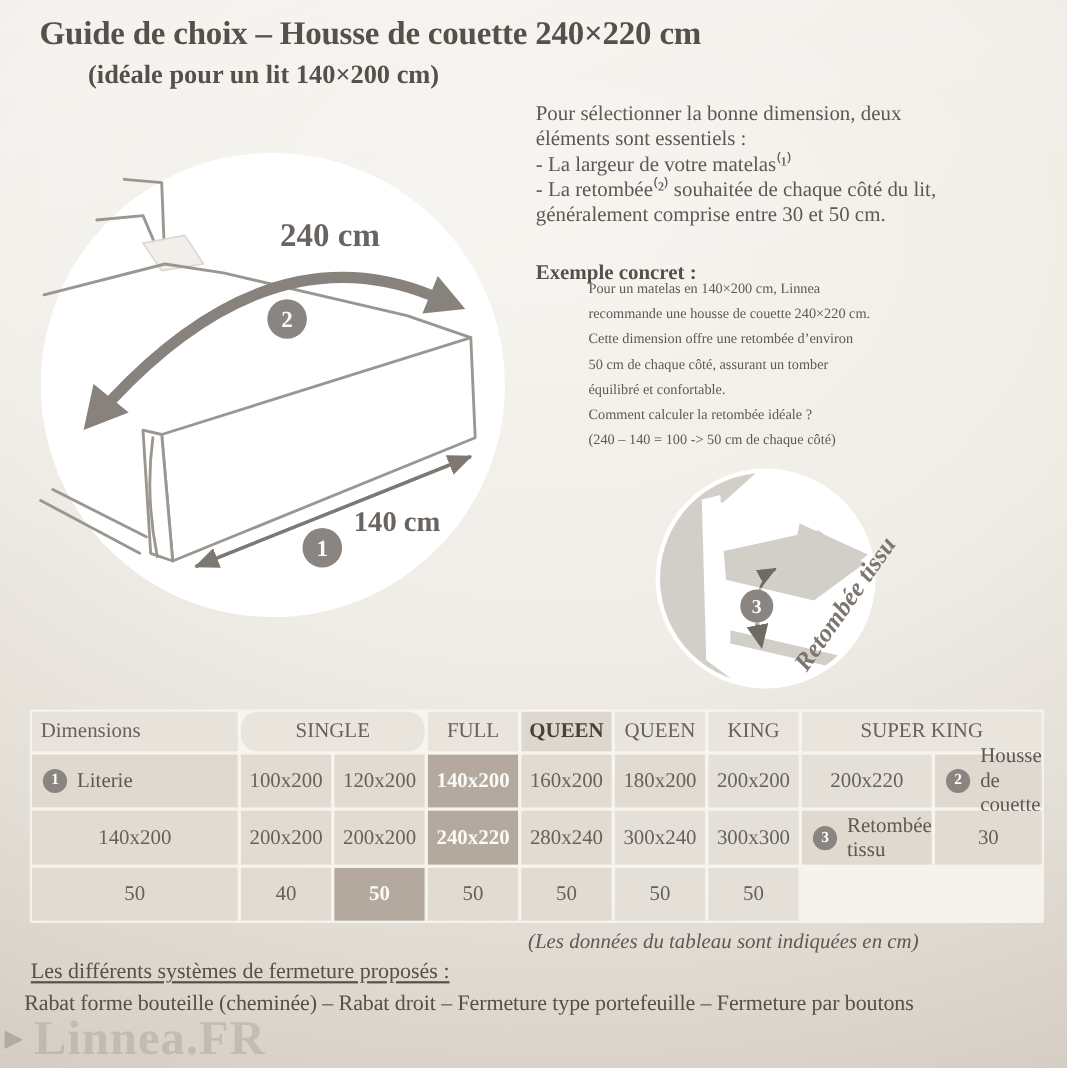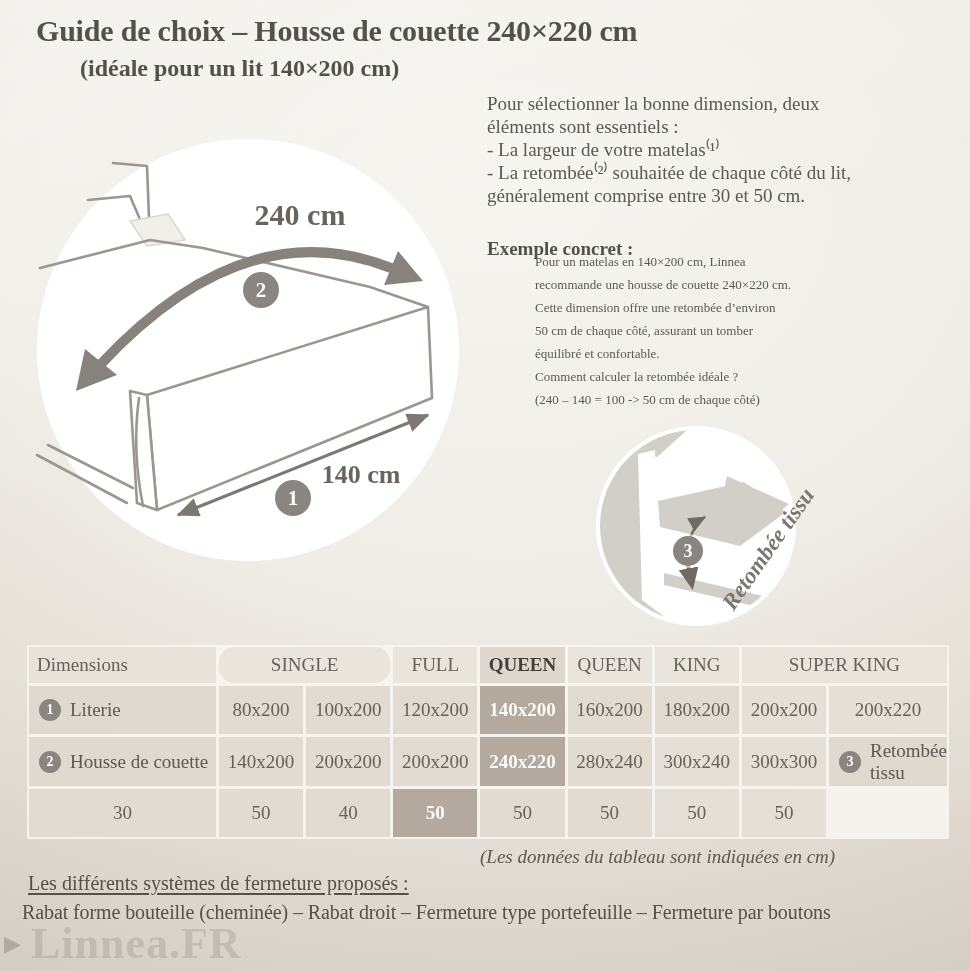--- a/index.html
+++ b/index.html
@@ -148,21 +148,20 @@
       <div class="hc" style="grid-column: span 2; border-radius: 15px;">SINGLE</div>
       <div class="hc" style="grid-column: span 1;">FULL</div>
       <div class="hc hl" style="grid-column: span 1;">QUEEN</div>
       <div class="hc" style="grid-column: span 1;">QUEEN</div>
       <div class="hc" style="grid-column: span 1;">KING</div>
       <div class="hc" style="grid-column: span 2;">SUPER KING</div>
       <div class="rowlabel">
         <div class="rowbadge">1</div>
         <span>Literie</span>
       </div>
-      <div class="cell c1">80x200</div>
       <div class="cell c2">100x200</div>
       <div class="cell c3">120x200</div>
       <div class="cell c4 hl">140x200</div>
       <div class="cell c5">160x200</div>
       <div class="cell c6">180x200</div>
       <div class="cell c7">200x200</div>
       <div class="cell c8">200x220</div>
       <div class="rowlabel">
         <div class="rowbadge">2</div>
         <span>Housse de couette</span>

